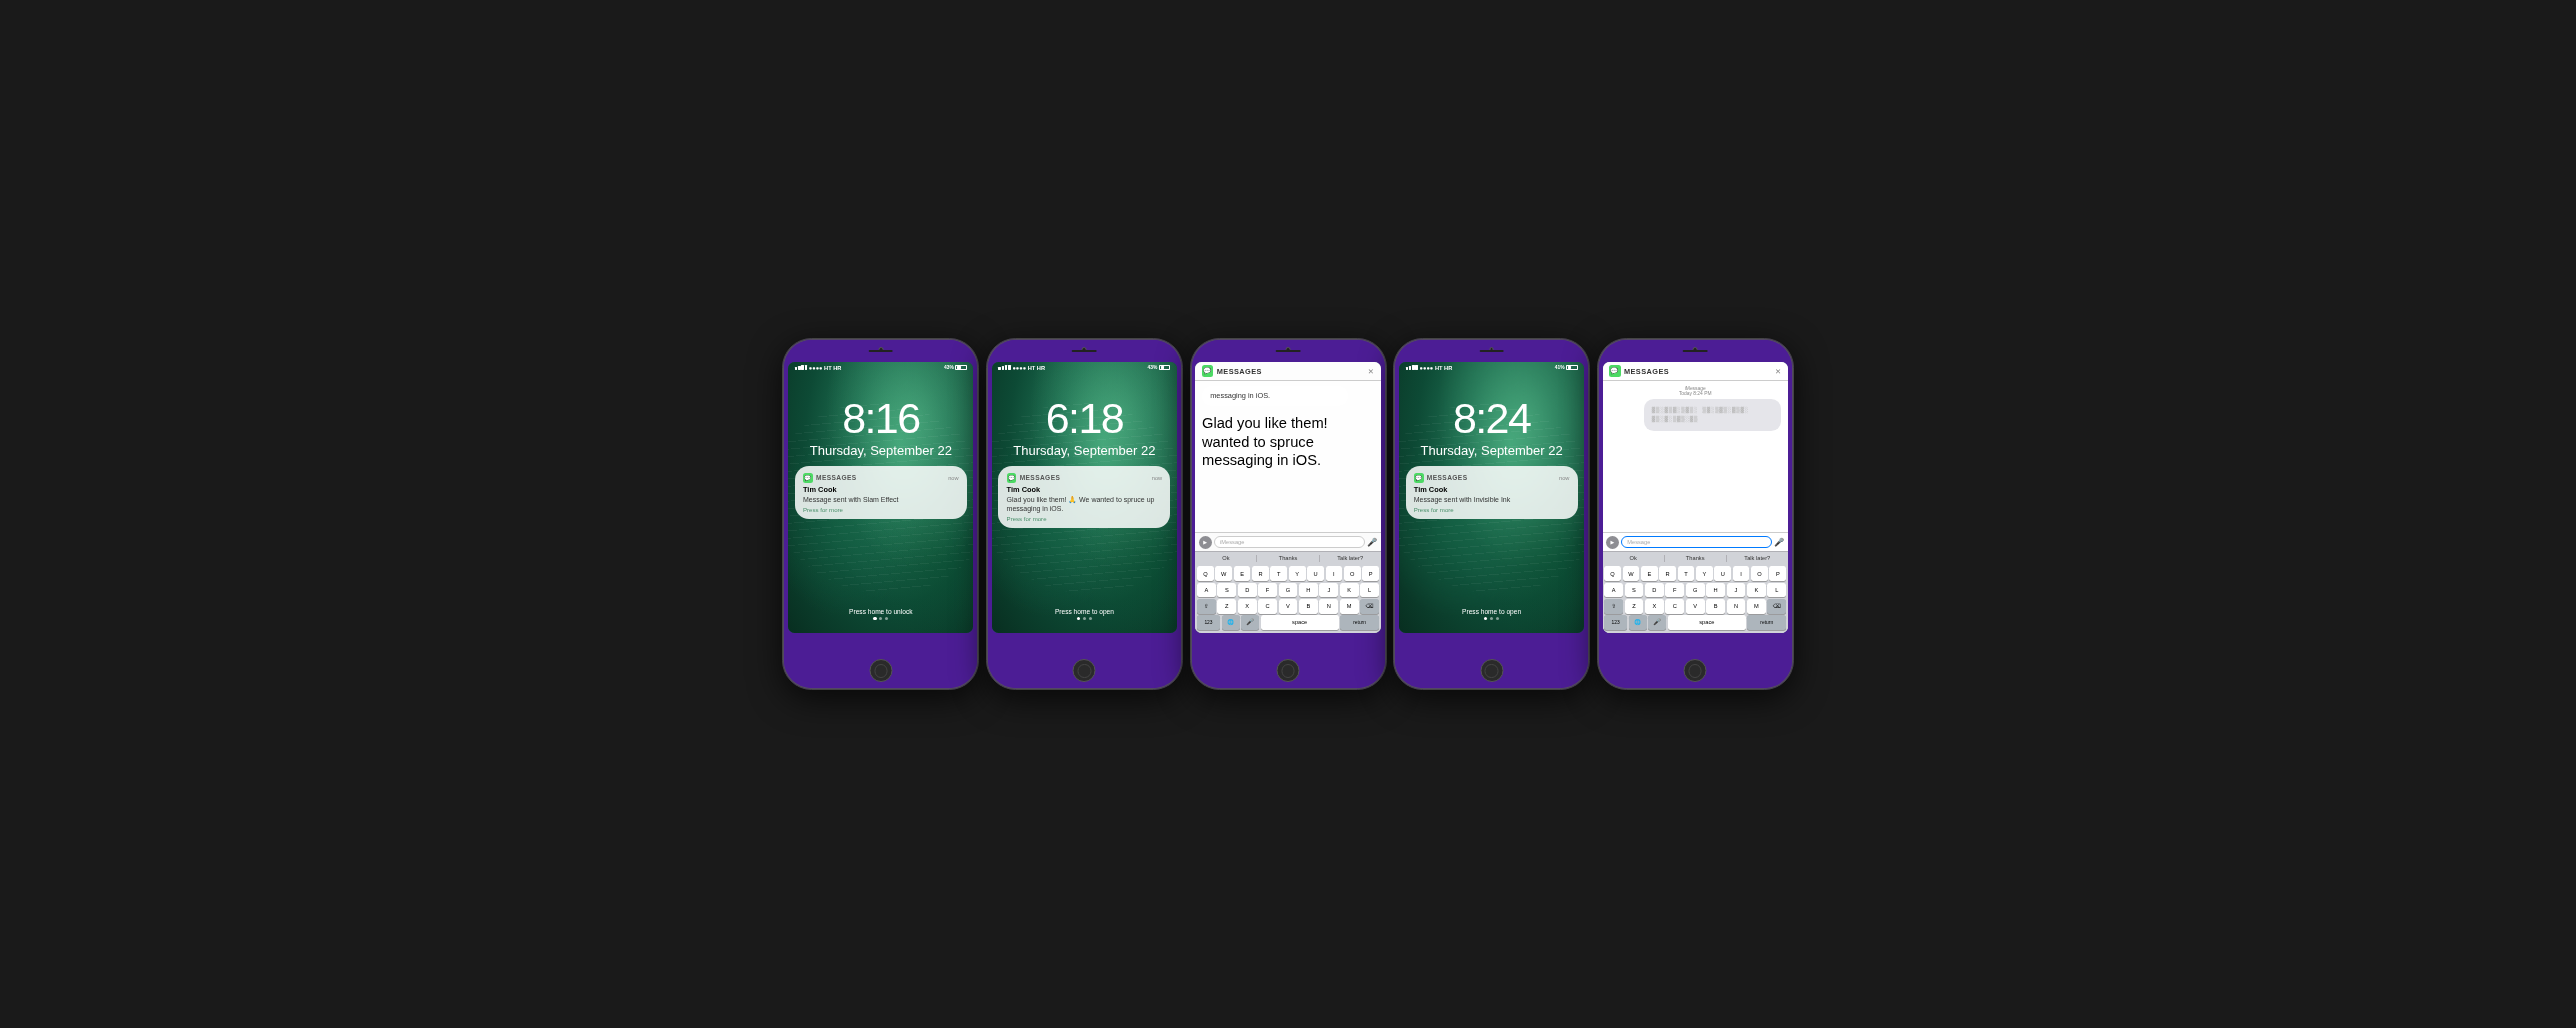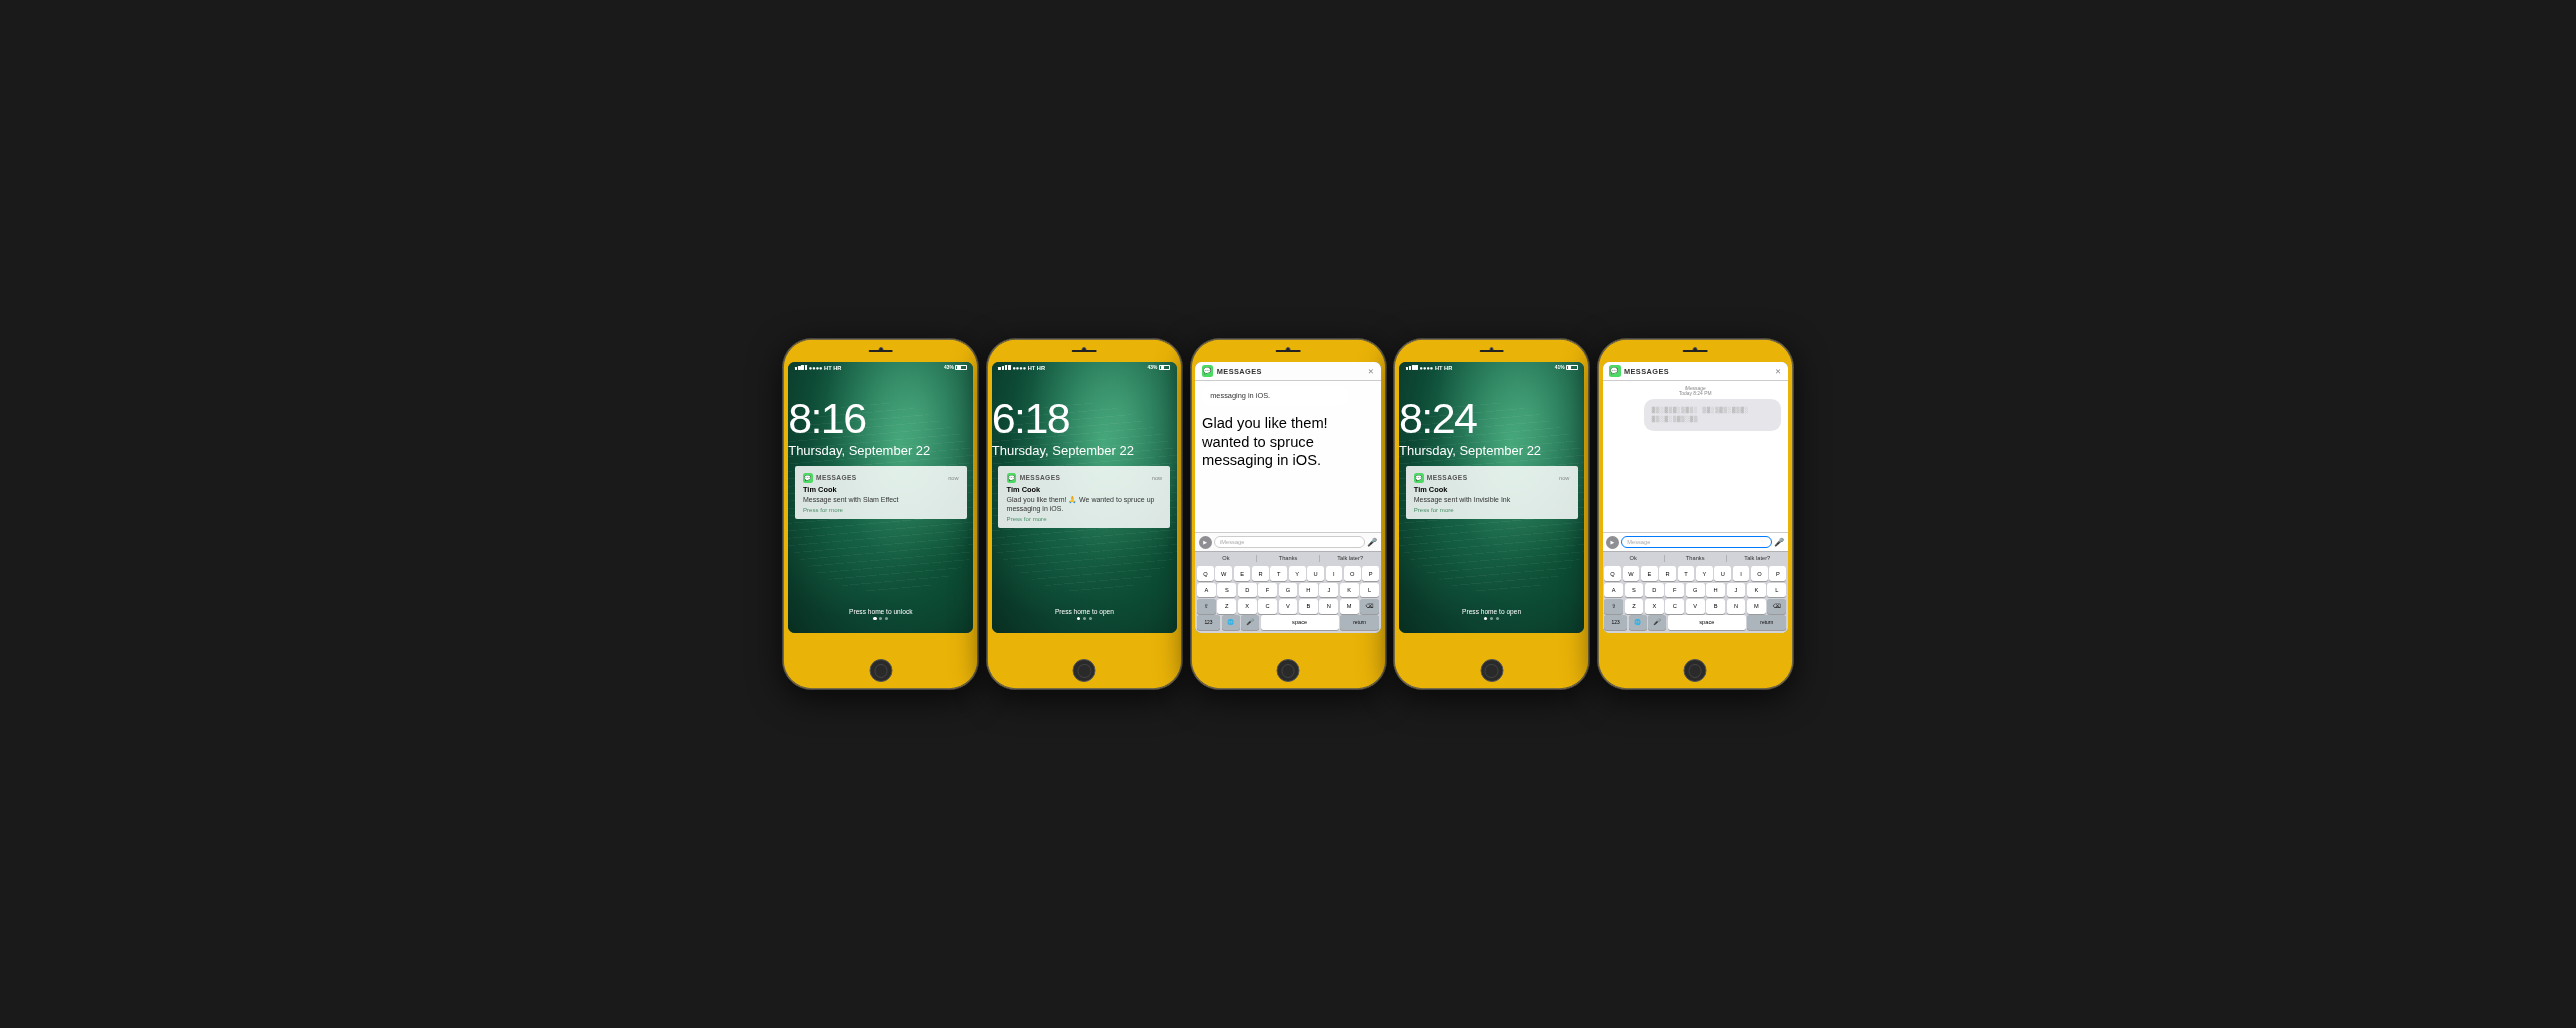--- a/index.html
+++ b/index.html
@@ -17,21 +17,21 @@
     .phones-container {
       display: flex;
       gap: 6.6px;
       align-items: center;
     }
 
     
     .iphone {
       width: 197px;
       height: 352px;
-      background: #eab308;
+      background: #4c1d95;
       border-radius: 29.5px;
       border: 1.6px solid #444;
       position: relative;
       box-shadow:
         inset 0 0 0 0.8px #555,
         0 8.2px 33px rgba(0,0,0,0.7);
       overflow: hidden;
       display: flex;
       flex-direction: column;
     }
@@ -136,20 +136,21 @@
     .battery-fill {
       height: 100%;
       background: white;
       border-radius: 0.4px;
     }
 
     
     .lock-time {
       position: relative;
       z-index: 10;
+      text-align: center;
       padding-top: 24.6px;
       color: white;
     }
 
     .lock-time .time {
       font-size: 43px;
       font-weight: 200;
       letter-spacing: -1.6px;
       line-height: 1;
     }
@@ -160,21 +161,21 @@
       margin-top: 3.3px;
     }
 
     
     .notification {
       position: relative;
       z-index: 10;
       margin: 8.2px 6.6px 0;
       background: rgba(255,255,255,0.85);
       backdrop-filter: blur(8.2px);
-      border-radius: 2px;
+      border-radius: 14px;
       padding: 6.6px 8.2px;
     }
 
     .notification-header {
       display: flex;
       align-items: center;
       margin-bottom: 2.5px;
     }
 
     .app-icon-messages {

